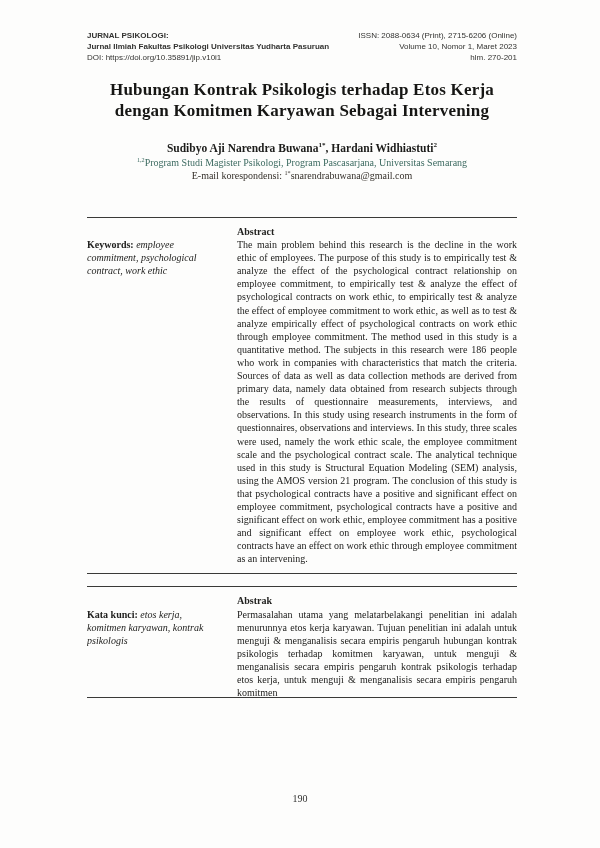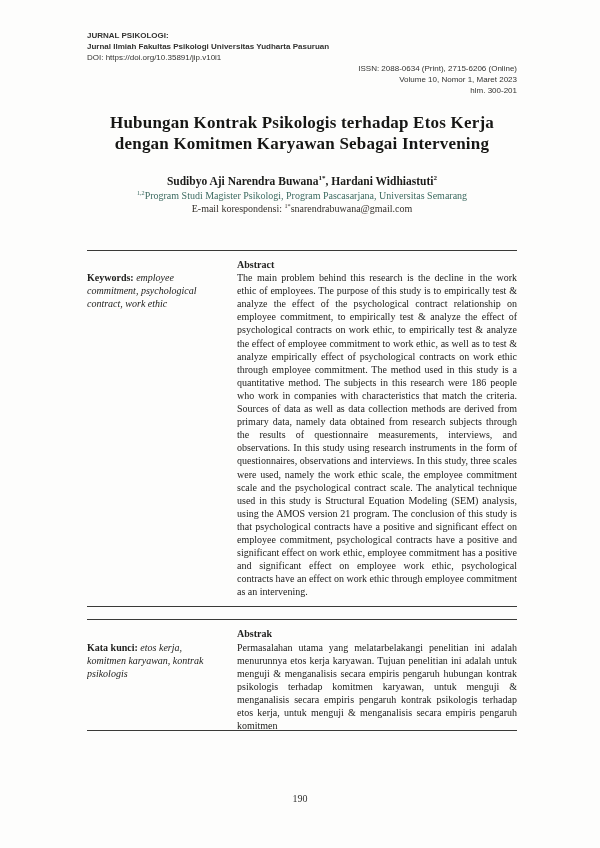--- a/index.html
+++ b/index.html
@@ -19,21 +19,20 @@
   }
 
   
   .jheader {
     display: flex;
     justify-content: space-between;
     font-family: "Liberation Sans", sans-serif;
     font-size: 8px;
     line-height: 11px;
     color: #333331;
-    flex-direction: column;
   }
   .jheader .left  { text-align: left; }
   .jheader .right { text-align: right; margin-left: 28px; }
   .jheader .b { font-weight: bold; }
 
   
   .title {
     margin-top: 17px;
     text-align: center;
     font-size: 17px;
@@ -116,21 +115,21 @@
 
   <div class="jheader">
     <div class="left">
       <div class="b">JURNAL PSIKOLOGI:</div>
       <div class="b">Jurnal Ilmiah Fakultas Psikologi Universitas Yudharta Pasuruan</div>
       <div>DOI: https://doi.org/10.35891/jip.v10i1</div>
     </div>
     <div class="right">
       <div>ISSN: 2088-0634 (Print), 2715-6206 (Online)</div>
       <div>Volume 10, Nomor 1, Maret 2023</div>
-      <div>hlm. 300-201</div>
+      <div>hlm. 270-201</div>
     </div>
   </div>
 
   <h1 class="title">
     <div>Hubungan Kontrak Psikologis terhadap Etos Kerja</div>
     <div>dengan Komitmen Karyawan Sebagai Intervening</div>
   </h1>
 
   <div class="authors"><span>Sudibyo Aji Narendra Buwana</span><sup>1*</sup><span>, </span><span>Hardani Widhiastuti</span><sup>2</sup></div>
 

